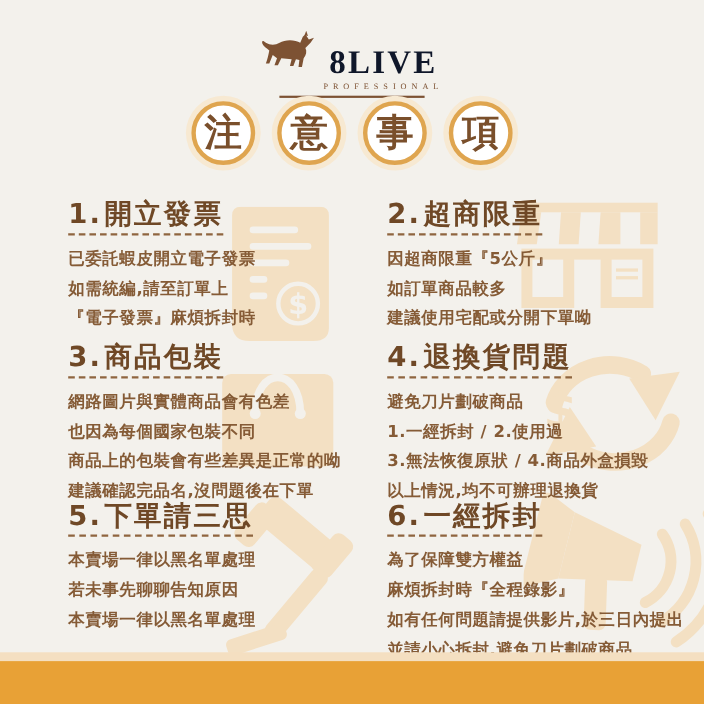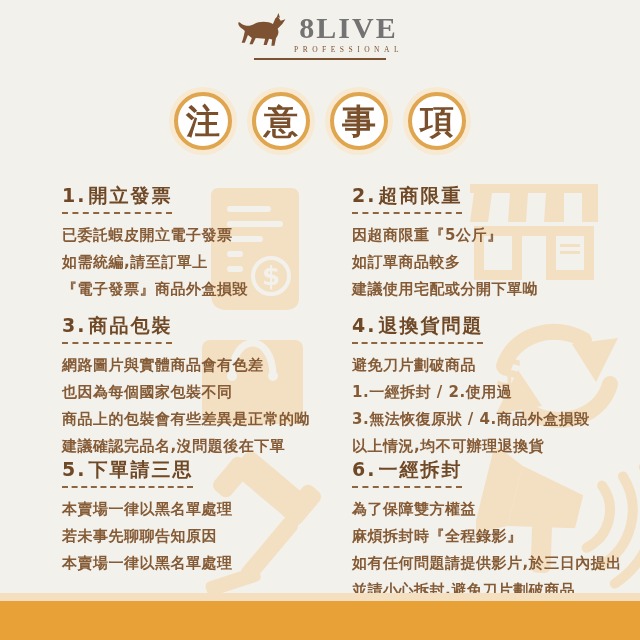--- a/index.html
+++ b/index.html
@@ -6,41 +6,41 @@
   body{width:640px;height:640px;overflow:hidden;position:relative;
        background:#f3f1ec;font-family:"DejaVu Sans","Liberation Sans",sans-serif;}
   .page{position:absolute;inset:0;overflow:hidden;}
 
   
   .logo{position:absolute;top:12px;left:0;width:100%;display:flex;flex-direction:column;align-items:center;z-index:3;}
   .logo-row{display:flex;align-items:center;gap:7px;}
   .logo-horse{color:#7d5233;}
   .logo-textcol{display:flex;flex-direction:column;align-items:center;}
   .logo-name{font-family:"Liberation Serif","DejaVu Serif",serif;font-weight:bold;
-             font-size:30px;letter-spacing:2px;color:#737373;line-height:30px;}
+             font-size:30px;letter-spacing:2px;color:#0f172a;line-height:30px;margin-top:30px;}
   .logo-tag{font-family:"Liberation Serif","DejaVu Serif",serif;font-size:7.5px;
             letter-spacing:4.5px;color:#7d5233;margin-top:2px;}
   .logo-rule{width:132px;border-bottom:2px solid #7d5233;margin-top:4px;}
 
   
   .badges{position:absolute;top:92px;left:0;width:100%;display:flex;justify-content:center;gap:20px;z-index:3;}
   .badge{width:50px;height:50px;border-radius:50%;background:#ffffff;border:4px solid #dfa54f;
          box-shadow:0 0 0 5px #f7e9d2;display:flex;align-items:center;justify-content:center;}
   .badge-char{font-size:34px;font-weight:bold;color:#7a4f2b;line-height:1;}
 
   
   .section{position:absolute;z-index:2;white-space:nowrap;}
   .sec-1{left:62px;top:183px;}
   .sec-2{left:352px;top:183px;}
   .sec-3{left:62px;top:313px;}
   .sec-4{left:352px;top:313px;}
   .sec-5{left:62px;top:457px;}
   .sec-6{left:352px;top:457px;}
   .sec-headwrap{display:inline-block;}
-  .sec-head{font-size:19px;font-weight:bold;color:#6f4826;letter-spacing:2px;line-height:24px;}
+  .sec-head{font-size:25px;font-weight:bold;color:#6f4826;letter-spacing:2px;line-height:24px;}
   .sec-head .num{margin-right:2px;}
   .sec-divider{border-top:2.5px dashed #8f653f;margin-top:5px;}
   .sec-body{margin-top:8px;font-size:15px;font-weight:bold;color:#855b36;letter-spacing:0.5px;line-height:27px;}
   .sec-body .line{display:block;}
 
   
   .wm{position:absolute;z-index:1;}
   .wm svg{display:block;}
   .wm-receipt{left:205px;top:188px;}
   .wm-store{left:470px;top:184px;}
@@ -163,21 +163,21 @@
   </div>
 
   <div class="section sec-1">
     <div class="sec-headwrap">
       <div class="sec-head"><span class="num">1.</span><span>開立發票</span></div>
       <div class="sec-divider"></div>
     </div>
     <div class="sec-body">
       <span class="line">已委託蝦皮開立電子發票</span>
       <span class="line">如需統編,請至訂單上</span>
-      <span class="line">『電子發票』商品外盒損毀</span>
+      <span class="line">『電子發票』麻煩拆封時</span>
     </div>
   </div>
 
   <div class="section sec-2">
     <div class="sec-headwrap">
       <div class="sec-head"><span class="num">2.</span><span>超商限重</span></div>
       <div class="sec-divider"></div>
     </div>
     <div class="sec-body">
       <span class="line">因超商限重『5公斤』</span>

